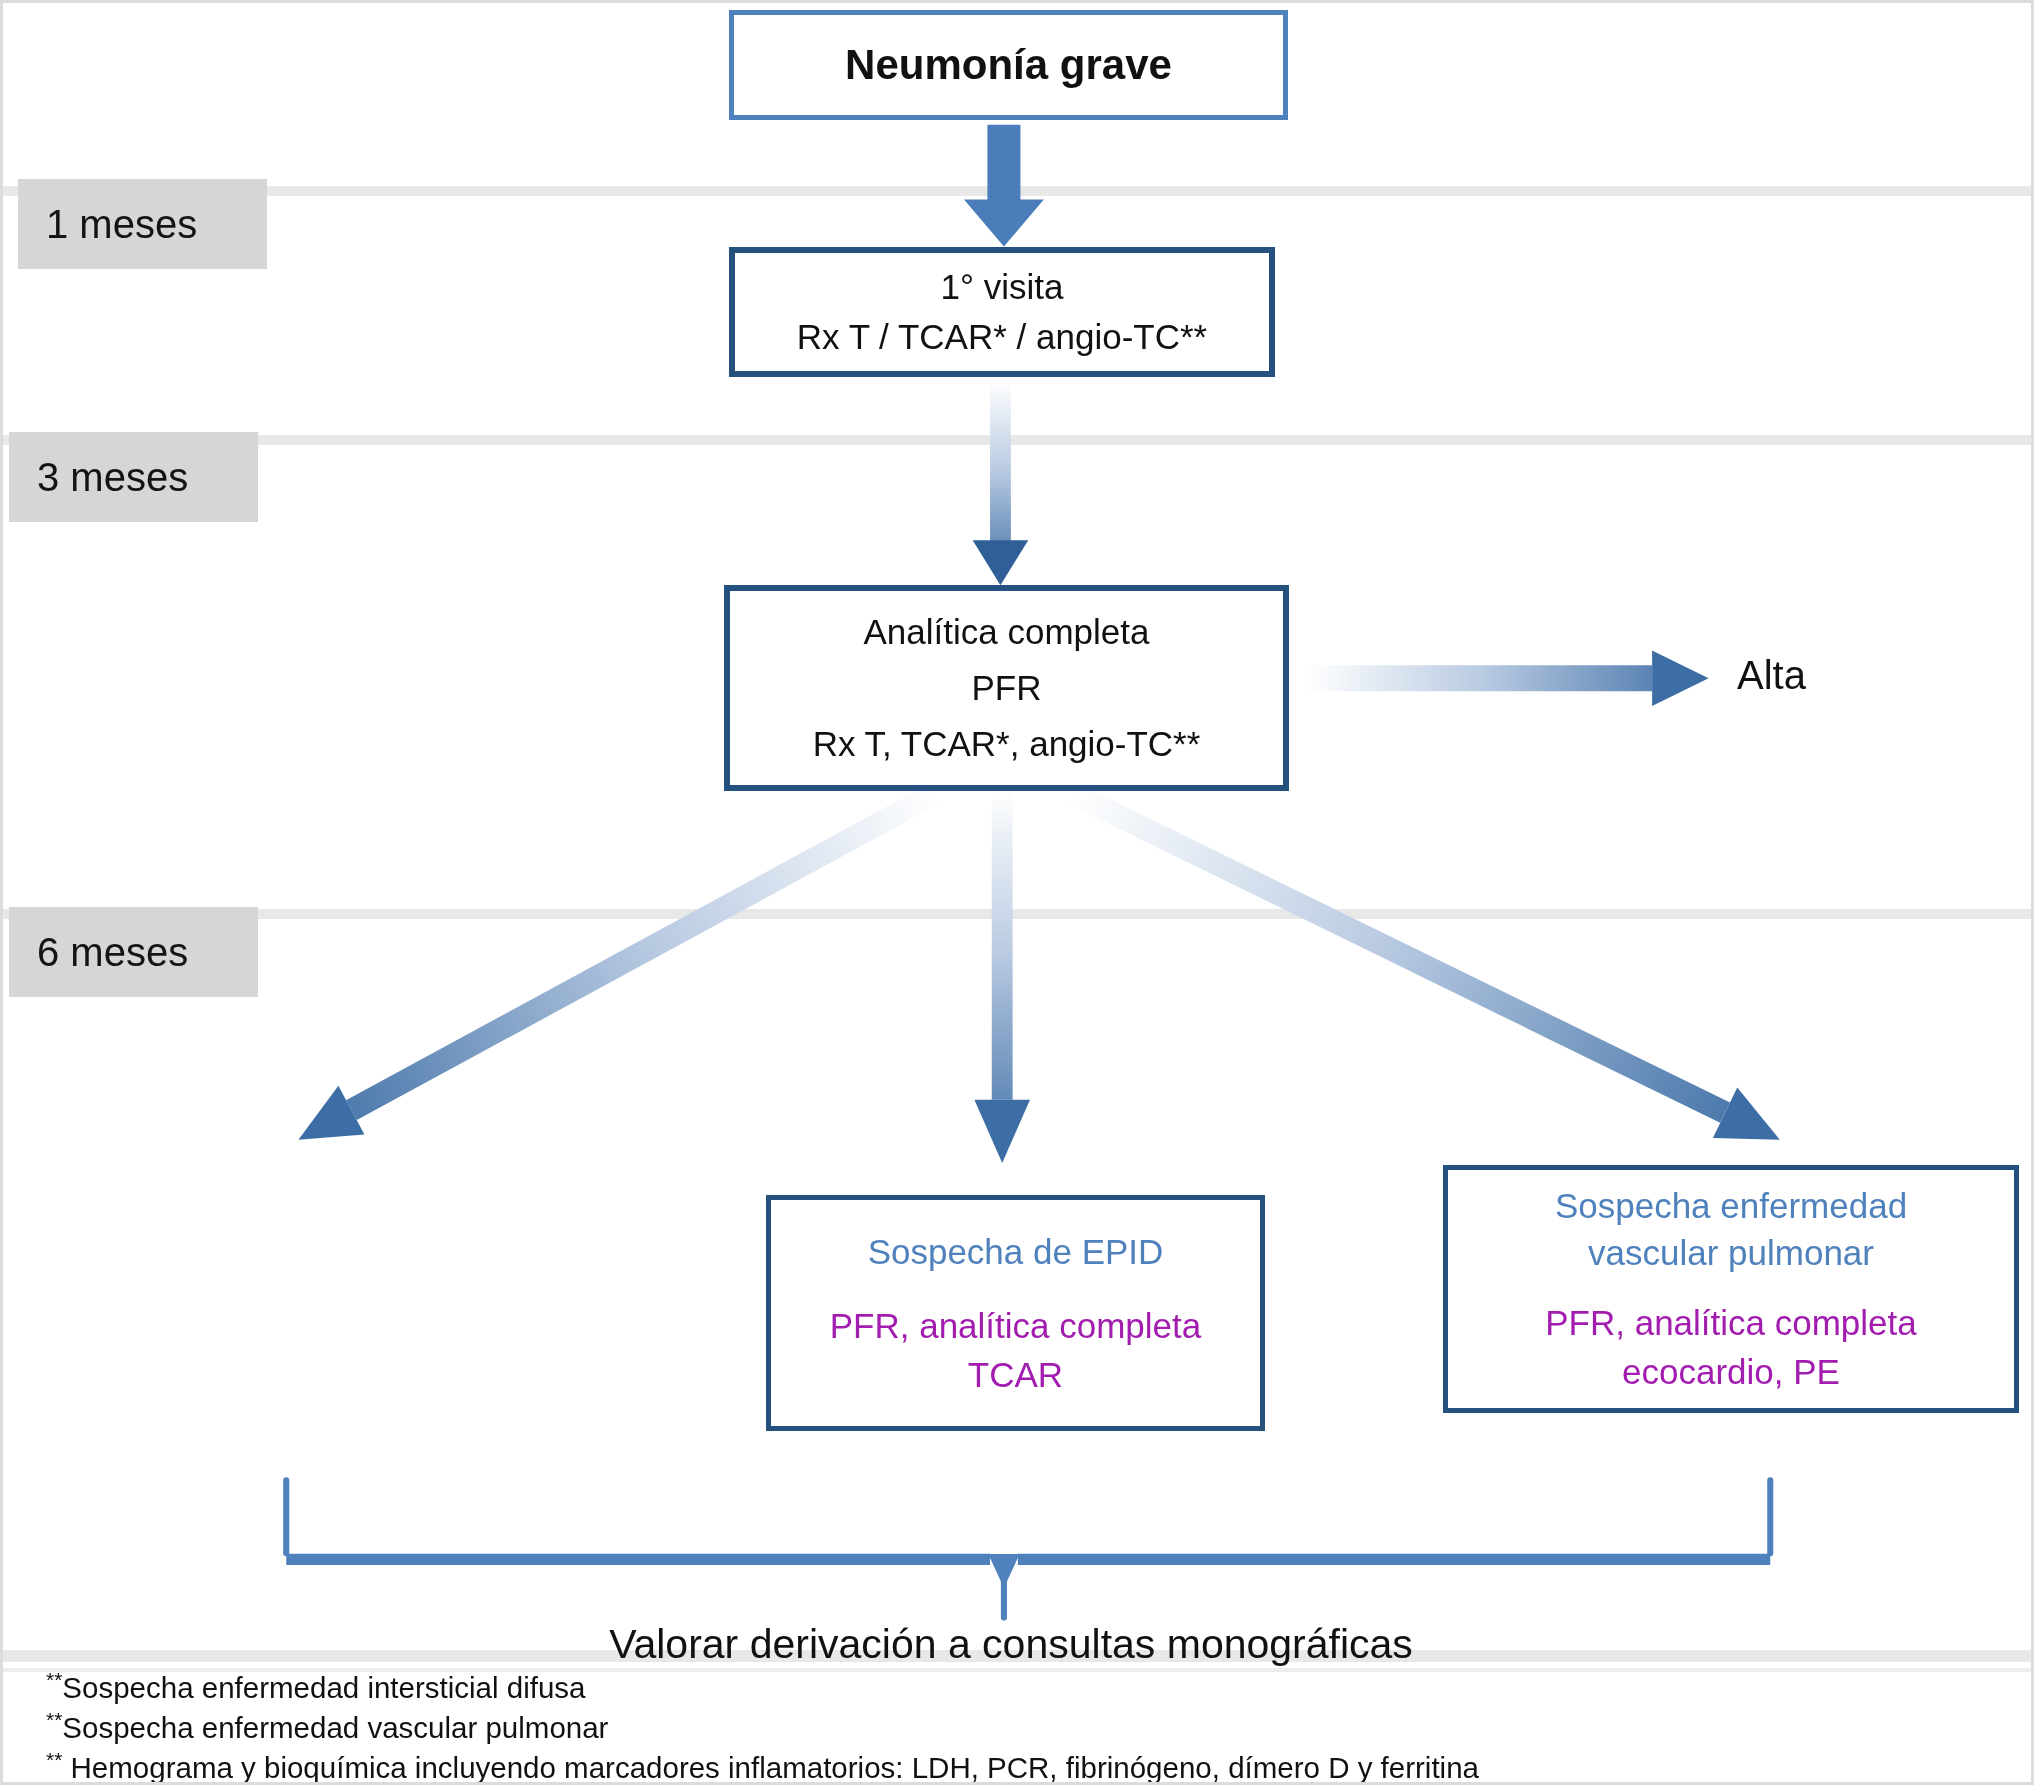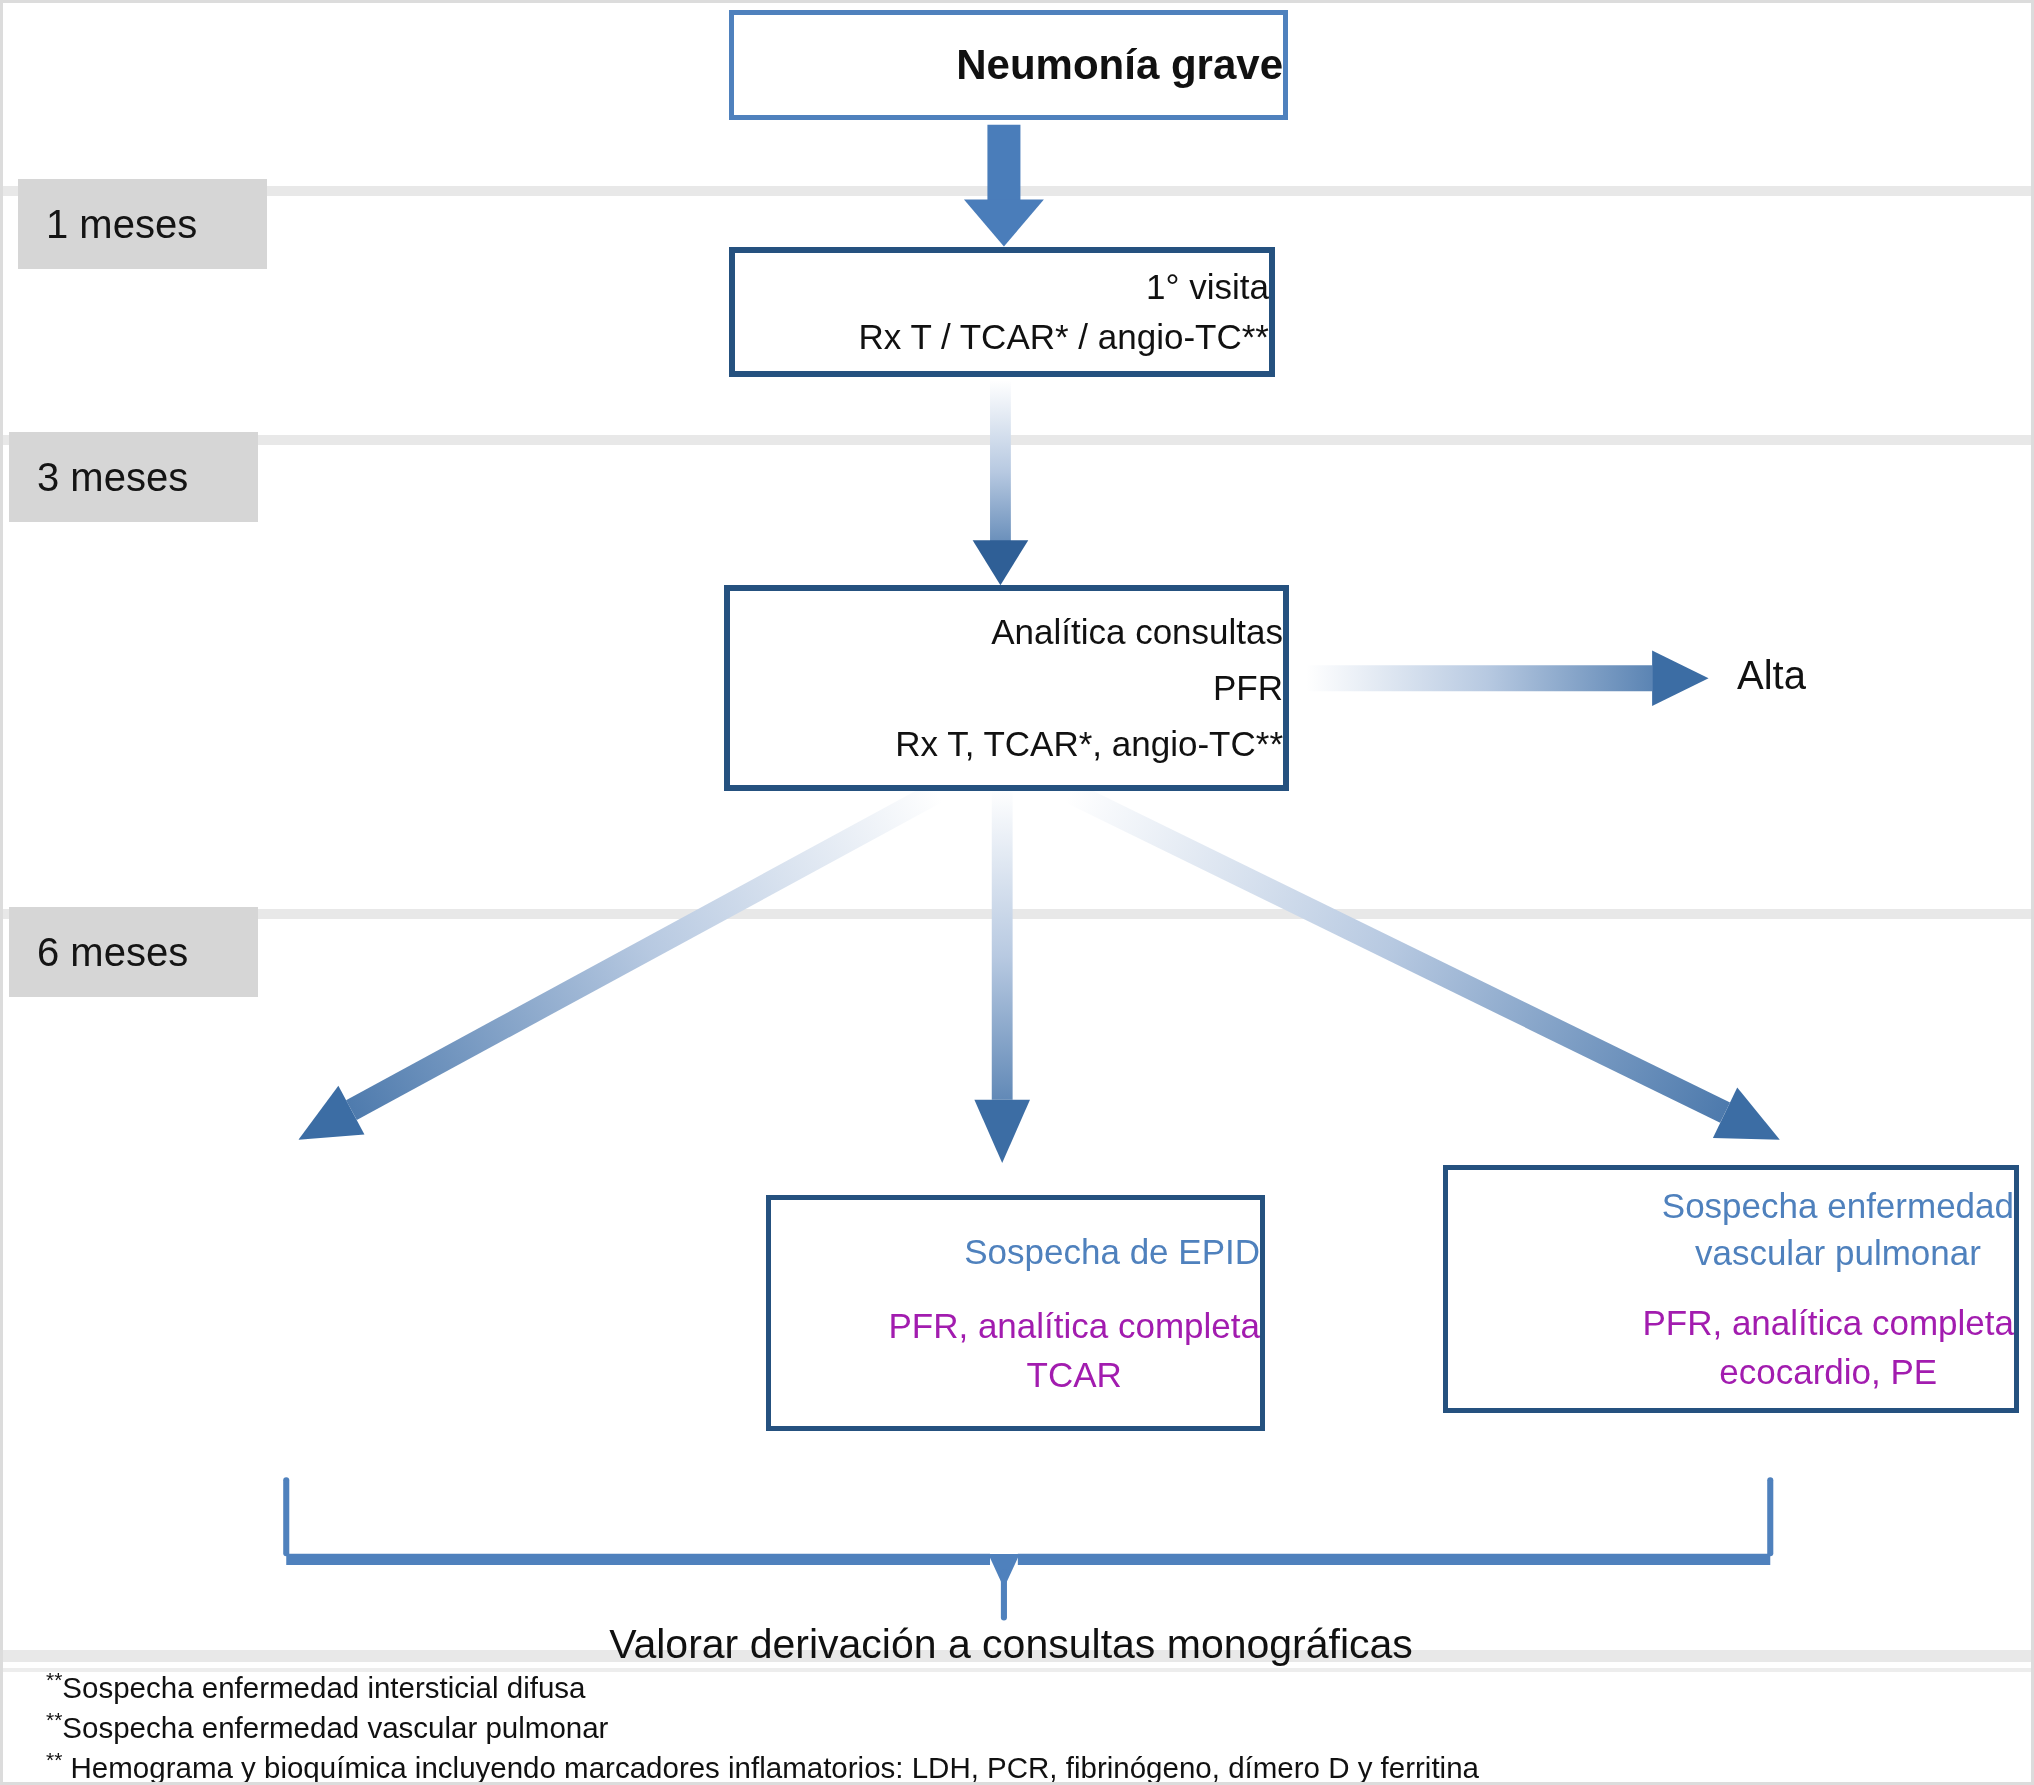--- a/index.html
+++ b/index.html
@@ -13,21 +13,21 @@
     color:#111;
     overflow:hidden;
   }
   .band-line{position:absolute;left:0;width:100%;height:10.4px;background:#e8e8e8;}
   .time-label{
     position:absolute;left:6px;width:249px;height:90px;background:#d6d6d6;
     font-size:40px;display:flex;align-items:center;padding-left:28px;box-sizing:border-box;color:#141414;
   }
   .node{
     position:absolute;background:#ffffff;box-sizing:border-box;
-    display:flex;flex-direction:column;align-items:flex-end;justify-content:center;
+    display:flex;flex-direction:column;align-items:center;justify-content:center;
     text-align:center;
   }
   #title-box{left:726px;top:7px;width:559px;height:110px;border:5.2px solid #4f81bd;font-size:42px;font-weight:bold;}
   #visita-box{left:726px;top:244px;width:546px;height:130px;border:6px solid #25517f;font-size:35px;line-height:50px;}
   #analitica-box{left:721px;top:582px;width:565px;height:206px;border:6px solid #25517f;font-size:35px;line-height:56px;}
   #alta-label{position:absolute;left:1734px;top:650px;width:191px;font-size:40px;text-align:left;}
   #left-box{
     left:50px;top:1156px;width:521px;height:310px;border:6px solid #25517f;
     justify-content:flex-start;align-items:flex-start;text-align:left;
     padding:35px 14px 0 29.5px;font-size:35px;line-height:46px;
@@ -131,21 +131,21 @@
   <div id="title-box" class="node">
     <div>Neumonía grave</div>
   </div>
 
   <div id="visita-box" class="node">
     <div>1° visita</div>
     <div>Rx T / TCAR* / angio-TC**</div>
   </div>
 
   <div id="analitica-box" class="node">
-    <div>Analítica consultas</div>
+    <div>Analítica completa</div>
     <div>PFR</div>
     <div>Rx T, TCAR*, angio-TC**</div>
   </div>
 
   <div id="alta-label">Alta</div>
 
 
   <div id="epid-box" class="node">
     <div class="box-heading">Sospecha de EPID</div>
     <div class="box-body">

